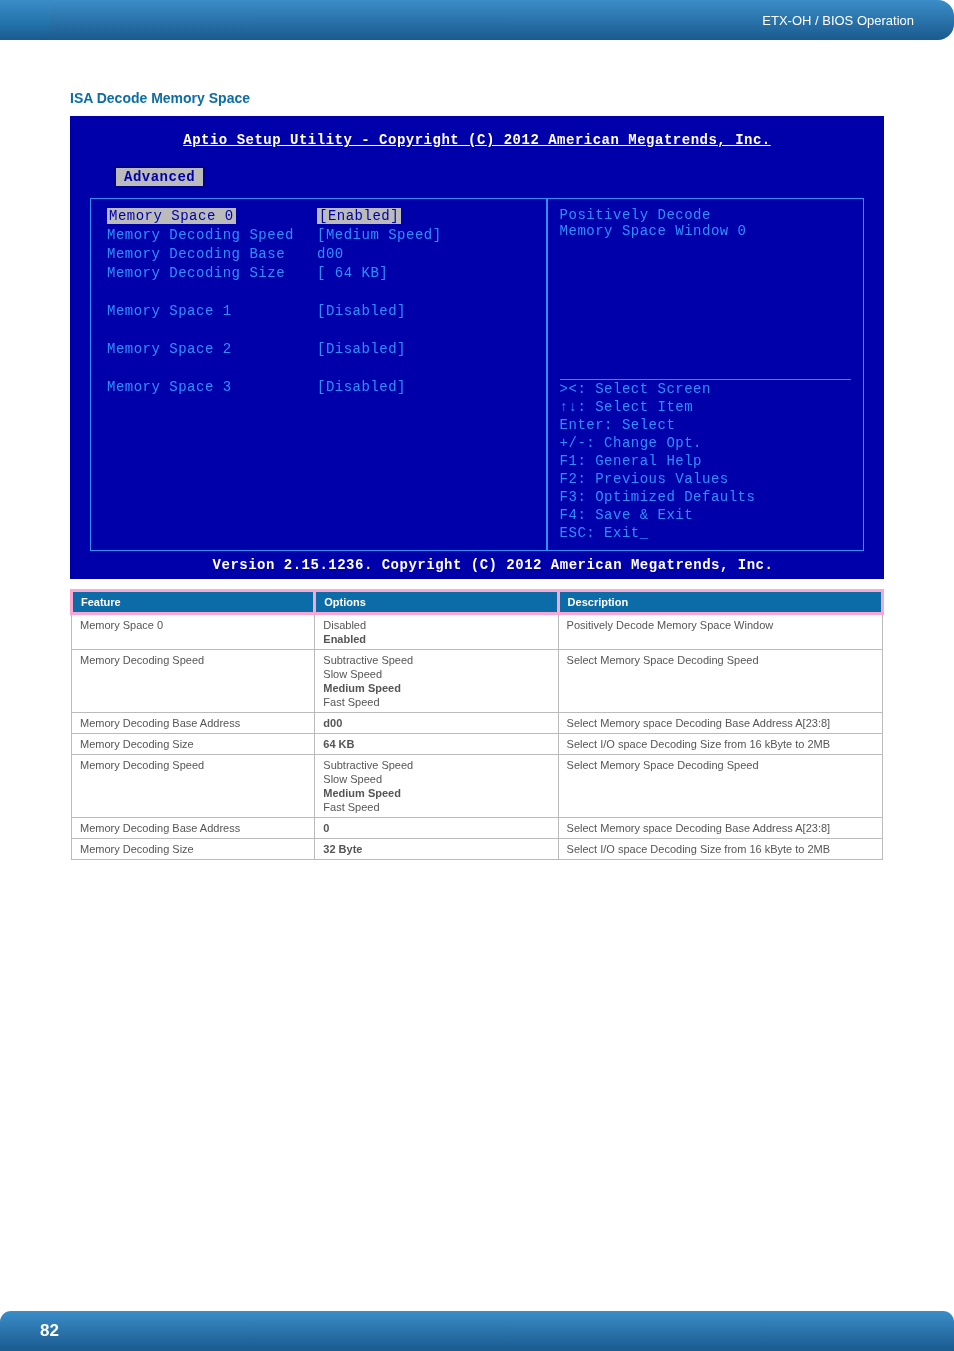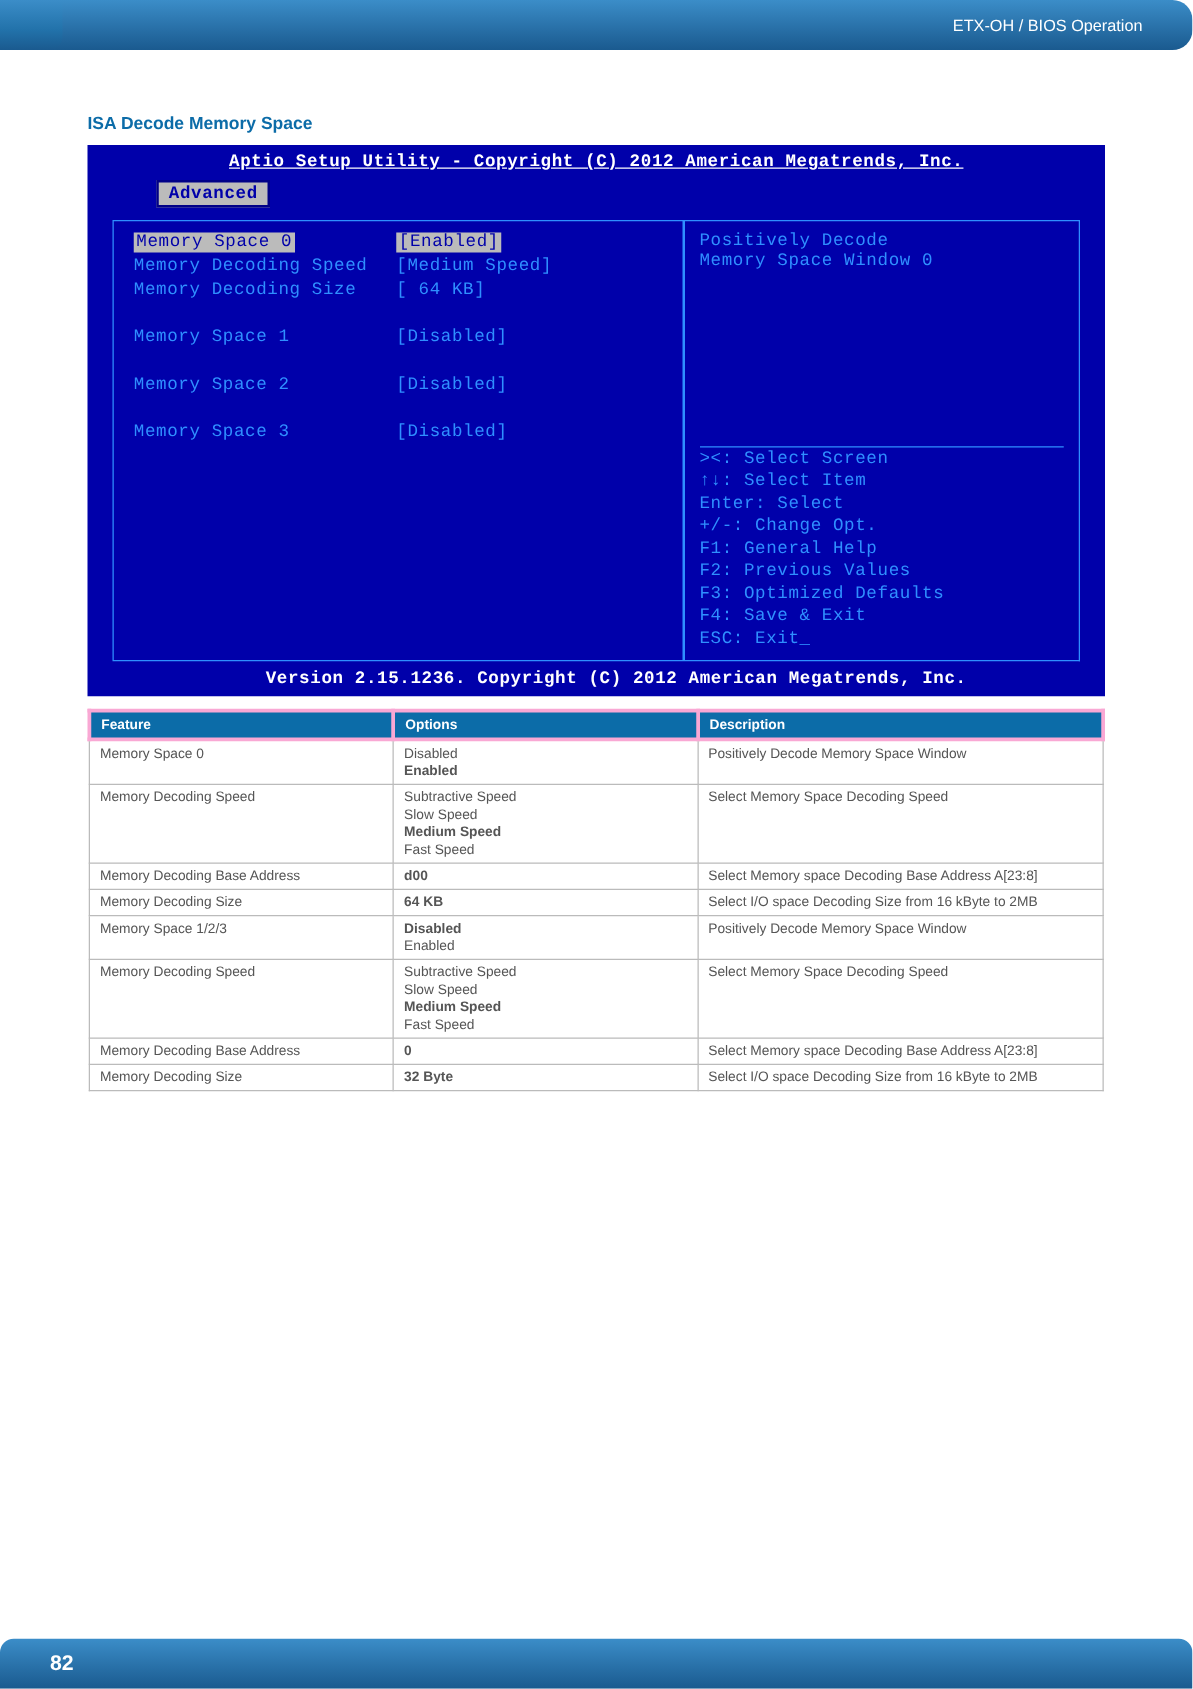--- a/index.html
+++ b/index.html
@@ -60,27 +60,27 @@
       font-family: "Courier New", monospace;
       font-size: 14px;
       letter-spacing: 0.5px;
       margin-bottom: 10px;
     }
     
     .bios-title {
       text-align: center;
       color: #FFFFFF;
       font-weight: bold;
-      padding-top: 6px;
+      padding-top: 16px;
       text-decoration: underline;
     }
     
     .bios-tabs {
-      padding-left: 55px;
-      margin-top: 6px;
+      padding-left: 44px;
+      margin-top: 18px;
       margin-bottom: 10px;
     }
     
     .bios-tab {
       background: #BBBBBB;
       color: #0000AA;
       padding: 1px 8px;
       font-weight: bold;
       border: 2px solid #000088;
       display: inline-block;
@@ -224,20 +224,24 @@
       <div class="bios-left">
         <div class="bios-row">
           <span class="bios-label"><span class="bios-sel">Memory Space 0</span></span>
           <span class="bios-value"><span class="bios-sel">[Enabled]</span></span>
         </div>
         <div class="bios-row bios-cyan">
           <span class="bios-label">Memory Decoding Speed</span>
           <span class="bios-value">[Medium Speed]</span>
         </div>
         <div class="bios-row bios-cyan">
+          <span class="bios-label">Memory Decoding Base</span>
+          <span class="bios-value">d00</span>
+        </div>
+        <div class="bios-row bios-cyan">
           <span class="bios-label">Memory Decoding Size</span>
           <span class="bios-value">[ 64 KB]</span>
         </div>
         <div style="height:19px"></div>
         <div class="bios-row bios-cyan">
           <span class="bios-label">Memory Space 1</span>
           <span class="bios-value">[Disabled]</span>
         </div>
         <div style="height:19px"></div>
         <div class="bios-row bios-cyan">
@@ -295,25 +299,20 @@
           <td>Memory Decoding Base Address</td>
           <td><span class="bold">d00</span></td>
           <td>Select Memory space Decoding Base Address A[23:8]</td>
         </tr>
         <tr>
           <td>Memory Decoding Size</td>
           <td><span class="bold">64 KB</span></td>
           <td>Select I/O space Decoding Size from 16 kByte to 2MB</td>
         </tr>
         <tr>
-          <td>Memory Space 1/2/3</td>
-          <td><span class="bold">Disabled</span><br><span>Enabled</span></td>
-          <td>Positively Decode Memory Space Window</td>
-        </tr>
-        <tr>
           <td>Memory Decoding Speed</td>
           <td><span>Subtractive Speed</span><br><span>Slow Speed</span><br><span class="bold">Medium Speed</span><br><span>Fast Speed</span></td>
           <td>Select Memory Space Decoding Speed</td>
         </tr>
         <tr>
           <td>Memory Decoding Base Address</td>
           <td><span class="bold">0</span></td>
           <td>Select Memory space Decoding Base Address A[23:8]</td>
         </tr>
         <tr>

